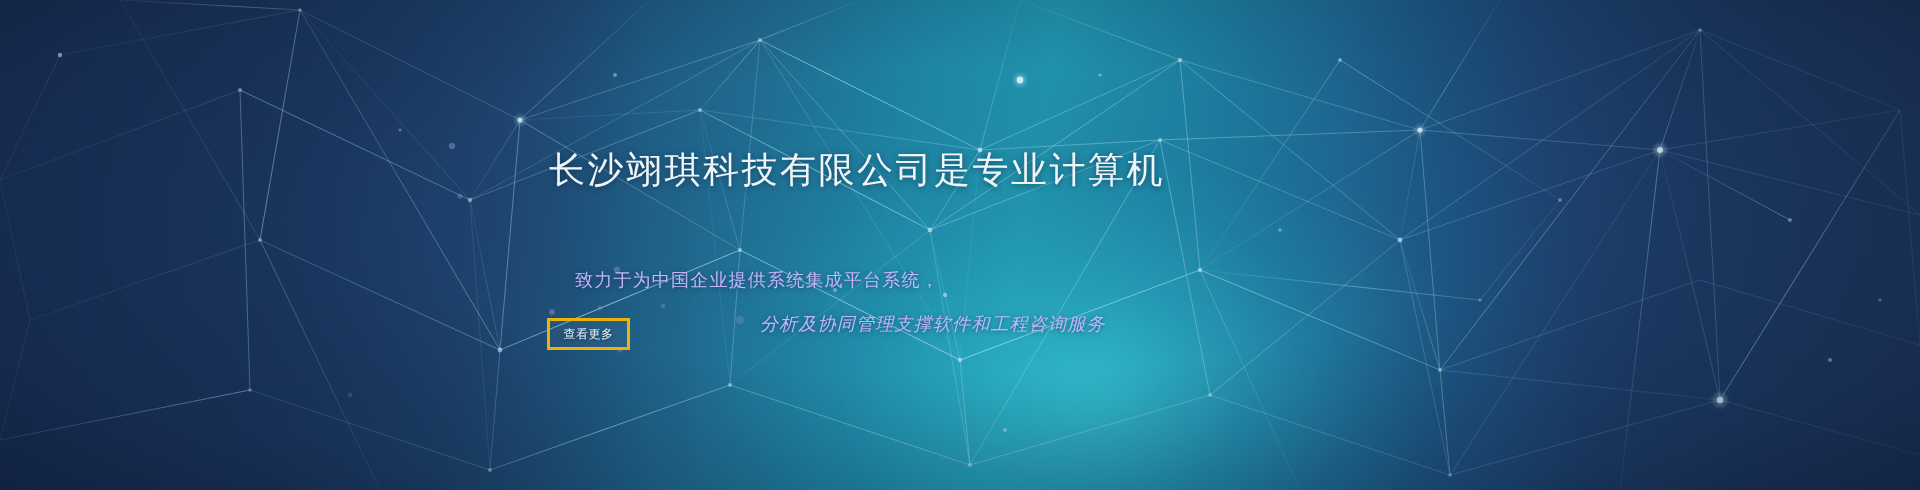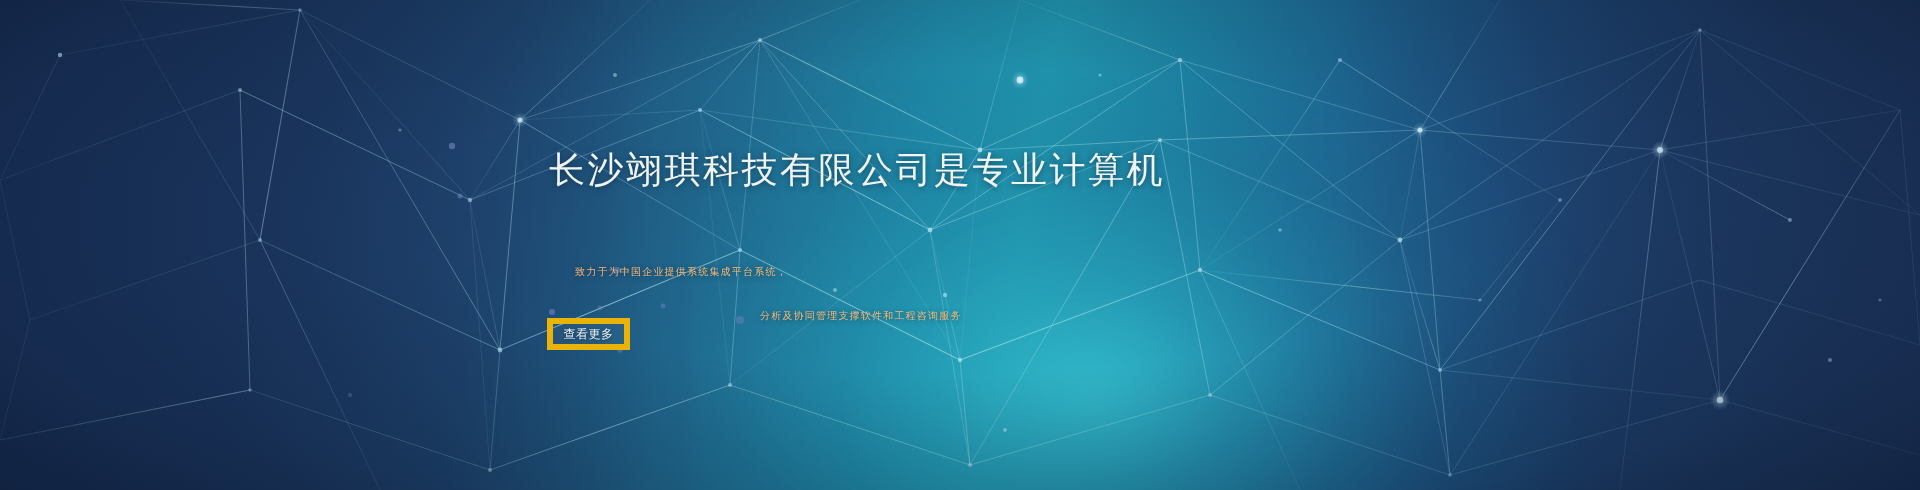--- a/index.html
+++ b/index.html
@@ -118,41 +118,42 @@
     letter-spacing: 2.5px;
     font-weight: 400;
     text-shadow: 0 1px 6px rgba(8,26,48,0.55);
     white-space: nowrap;
   }
   .headline .l2 { display: block; }
 
   .subtitle {
     position: absolute;
     left: 575px;
-    top: 250px;
-    color: #fdba74;
-    font-size: 10px;
+    top: 258px;
+    color: #c4b5fd;
+    font-size: 18px;
     line-height: 44px;
     letter-spacing: 1.2px;
     text-shadow: 0 1px 5px rgba(8,26,48,0.5);
     white-space: nowrap;
   }
   .subtitle .sl2 {
     display: block;
     padding-left: 185px;
+    font-style: italic;
   }
 
   .cta {
     position: absolute;
     left: 547px;
     top: 318px;
     width: 83px;
     height: 32px;
     box-sizing: border-box;
-    border: 6px solid #eab308;
+    border: 3px solid #eab308;
     background: rgba(255,255,255,0.03);
     color: #f0f7fa;
     font-size: 12px;
     letter-spacing: 0.5px;
     display: flex;
     align-items: center;
     justify-content: center;
     cursor: pointer;
     text-shadow: 0 1px 3px rgba(8,26,48,0.6);
   }

